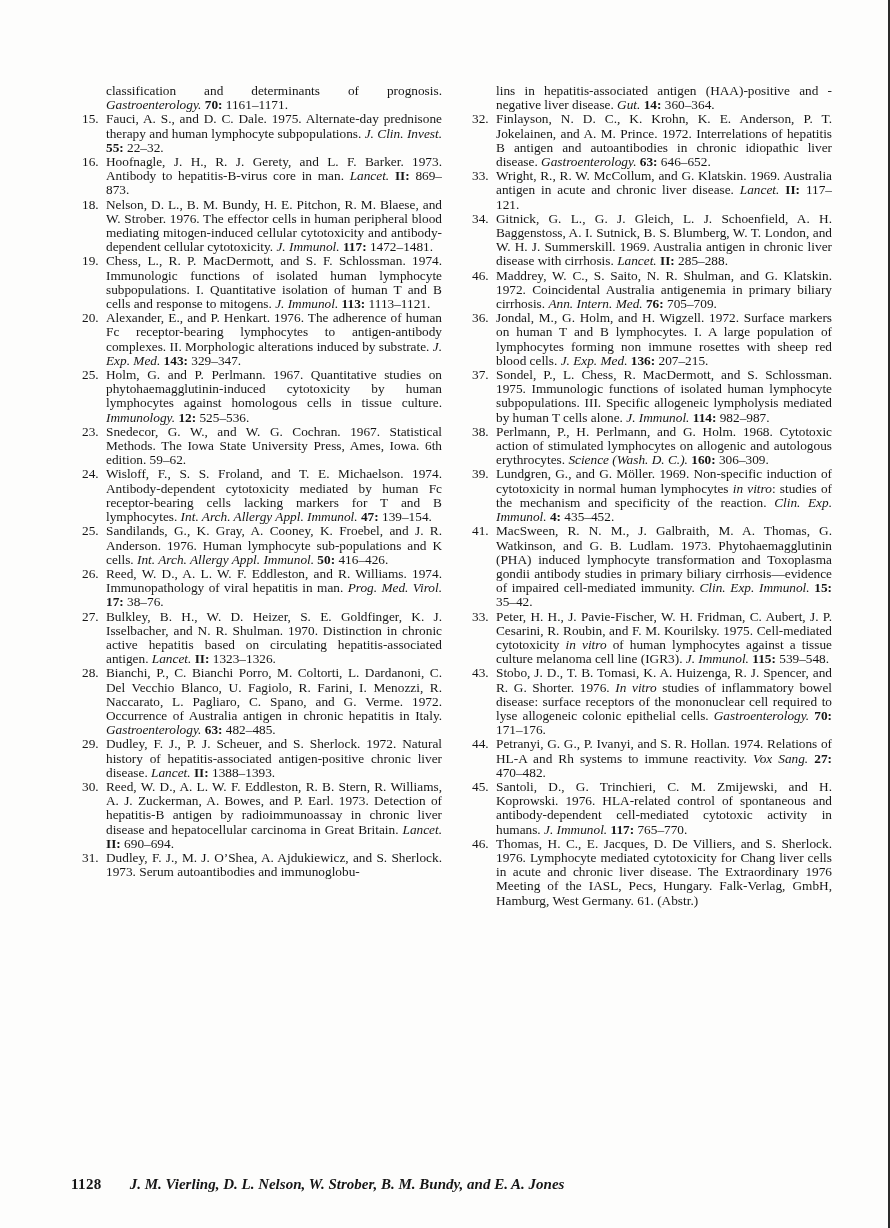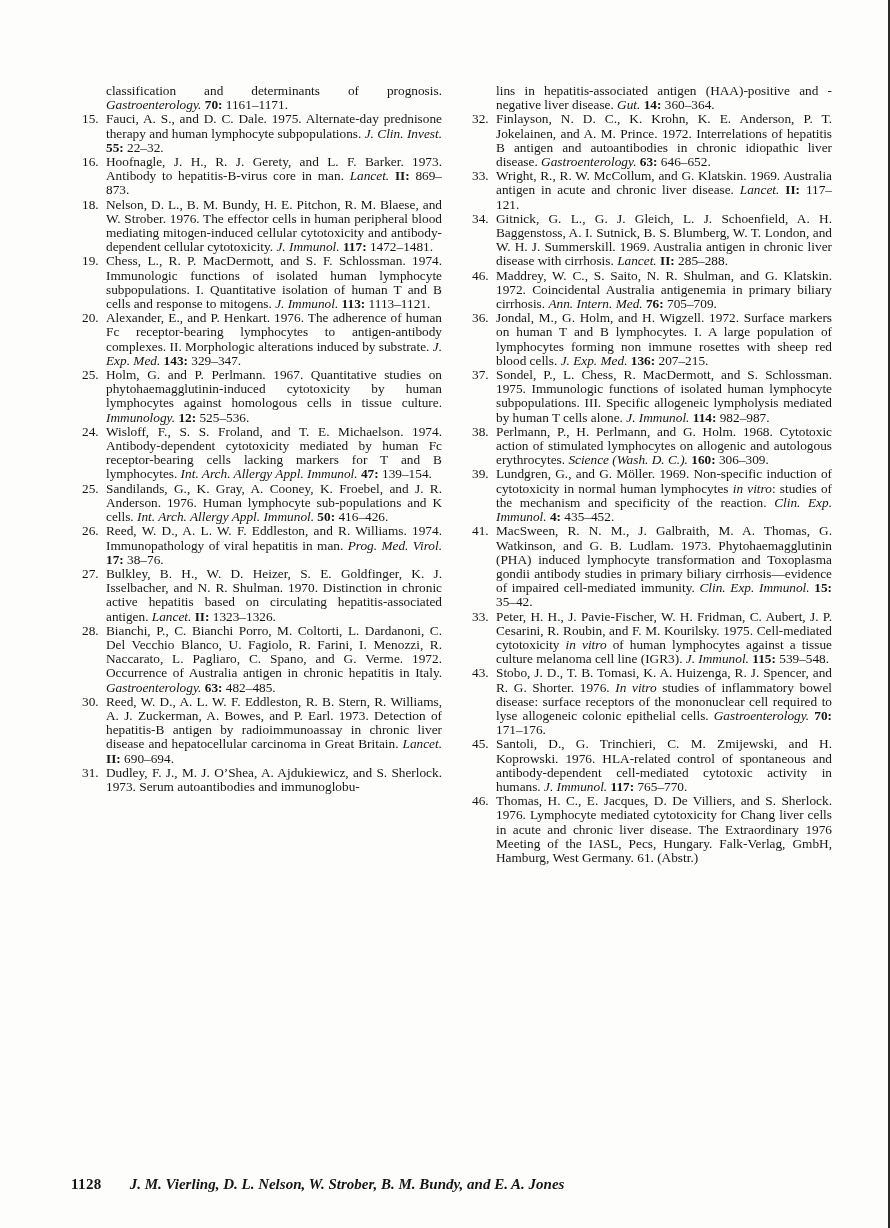--- a/index.html
+++ b/index.html
@@ -67,41 +67,44 @@
 
   <div class="columns">
     <div class="column">
         <p class="ref">classification and determinants of prognosis. <i>Gastroenterology.</i><b> 70:</b> 1161–1171.</p>
         <p class="ref"><span class="refnum">15.</span>Fauci, A. S., and D. C. Dale. 1975. Alternate-day prednisone therapy and human lymphocyte subpopulations. <i>J. Clin. Invest.</i><b> 55:</b> 22–32.</p>
         <p class="ref"><span class="refnum">16.</span>Hoofnagle, J. H., R. J. Gerety, and L. F. Barker. 1973. Antibody to hepatitis-B-virus core in man. <i>Lancet.</i><b> II:</b> 869–873.</p>
         <p class="ref"><span class="refnum">18.</span>Nelson, D. L., B. M. Bundy, H. E. Pitchon, R. M. Blaese, and W. Strober. 1976. The effector cells in human peripheral blood mediating mitogen-induced cellular cytotoxicity and antibody-dependent cellular cytotoxicity. <i>J. Immunol.</i><b> 117:</b> 1472–1481.</p>
         <p class="ref"><span class="refnum">19.</span>Chess, L., R. P. MacDermott, and S. F. Schlossman. 1974. Immunologic functions of isolated human lymphocyte subpopulations. I. Quantitative isolation of human T and B cells and response to mitogens. <i>J. Immunol.</i><b> 113:</b> 1113–1121.</p>
         <p class="ref"><span class="refnum">20.</span>Alexander, E., and P. Henkart. 1976. The adherence of human Fc receptor-bearing lymphocytes to antigen-antibody complexes. II. Morphologic alterations induced by substrate. <i>J. Exp. Med.</i><b> 143:</b> 329–347.</p>
         <p class="ref"><span class="refnum">25.</span>Holm, G. and P. Perlmann. 1967. Quantitative studies on phytohaemagglutinin-induced cytotoxicity by human lymphocytes against homologous cells in tissue culture. <i>Immunology.</i><b> 12:</b> 525–536.</p>
+        <p class="ref"><span class="refnum">23.</span>Snedecor, G. W., and W. G. Cochran. 1967. Statistical Methods. The Iowa State University Press, Ames, Iowa. 6th edition. 59–62.</p>
         <p class="ref"><span class="refnum">24.</span>Wisloff, F., S. S. Froland, and T. E. Michaelson. 1974. Antibody-dependent cytotoxicity mediated by human Fc receptor-bearing cells lacking markers for T and B lymphocytes. <i>Int. Arch. Allergy Appl. Immunol.</i><b> 47:</b> 139–154.</p>
         <p class="ref"><span class="refnum">25.</span>Sandilands, G., K. Gray, A. Cooney, K. Froebel, and J. R. Anderson. 1976. Human lymphocyte sub-populations and K cells. <i>Int. Arch. Allergy Appl. Immunol.</i><b> 50:</b> 416–426.</p>
         <p class="ref"><span class="refnum">26.</span>Reed, W. D., A. L. W. F. Eddleston, and R. Williams. 1974. Immunopathology of viral hepatitis in man. <i>Prog. Med. Virol.</i><b> 17:</b> 38–76.</p>
         <p class="ref"><span class="refnum">27.</span>Bulkley, B. H., W. D. Heizer, S. E. Goldfinger, K. J. Isselbacher, and N. R. Shulman. 1970. Distinction in chronic active hepatitis based on circulating hepatitis-associated antigen. <i>Lancet.</i><b> II:</b> 1323–1326.</p>
         <p class="ref"><span class="refnum">28.</span>Bianchi, P., C. Bianchi Porro, M. Coltorti, L. Dardanoni, C. Del Vecchio Blanco, U. Fagiolo, R. Farini, I. Menozzi, R. Naccarato, L. Pagliaro, C. Spano, and G. Verme. 1972. Occurrence of Australia antigen in chronic hepatitis in Italy. <i>Gastroenterology.</i><b> 63:</b> 482–485.</p>
+        <p class="ref"><span class="refnum">29.</span>Dudley, F. J., P. J. Scheuer, and S. Sherlock. 1972. Natural history of hepatitis-associated antigen-positive chronic liver disease. <i>Lancet.</i><b> II:</b> 1388–1393.</p>
         <p class="ref"><span class="refnum">30.</span>Reed, W. D., A. L. W. F. Eddleston, R. B. Stern, R. Williams, A. J. Zuckerman, A. Bowes, and P. Earl. 1973. Detection of hepatitis-B antigen by radioimmunoassay in chronic liver disease and hepatocellular carcinoma in Great Britain. <i>Lancet.</i><b> II:</b> 690–694.</p>
         <p class="ref"><span class="refnum">31.</span>Dudley, F. J., M. J. O’Shea, A. Ajdukiewicz, and S. Sherlock. 1973. Serum autoantibodies and immunoglobu-</p>
       </div>
     <div class="column">
         <p class="ref">lins in hepatitis-associated antigen (HAA)-positive and -negative liver disease. <i>Gut.</i><b> 14:</b> 360–364.</p>
         <p class="ref"><span class="refnum">32.</span>Finlayson, N. D. C., K. Krohn, K. E. Anderson, P. T. Jokelainen, and A. M. Prince. 1972. Interrelations of hepatitis B antigen and autoantibodies in chronic idiopathic liver disease. <i>Gastroenterology.</i><b> 63:</b> 646–652.</p>
         <p class="ref"><span class="refnum">33.</span>Wright, R., R. W. McCollum, and G. Klatskin. 1969. Australia antigen in acute and chronic liver disease. <i>Lancet.</i><b> II:</b> 117–121.</p>
         <p class="ref"><span class="refnum">34.</span>Gitnick, G. L., G. J. Gleich, L. J. Schoenfield, A. H. Baggenstoss, A. I. Sutnick, B. S. Blumberg, W. T. London, and W. H. J. Summerskill. 1969. Australia antigen in chronic liver disease with cirrhosis. <i>Lancet.</i><b> II:</b> 285–288.</p>
         <p class="ref"><span class="refnum">46.</span>Maddrey, W. C., S. Saito, N. R. Shulman, and G. Klatskin. 1972. Coincidental Australia antigenemia in primary biliary cirrhosis. <i>Ann. Intern. Med.</i><b> 76:</b> 705–709.</p>
         <p class="ref"><span class="refnum">36.</span>Jondal, M., G. Holm, and H. Wigzell. 1972. Surface markers on human T and B lymphocytes. I. A large population of lymphocytes forming non immune rosettes with sheep red blood cells. <i>J. Exp. Med.</i><b> 136:</b> 207–215.</p>
         <p class="ref"><span class="refnum">37.</span>Sondel, P., L. Chess, R. MacDermott, and S. Schlossman. 1975. Immunologic functions of isolated human lymphocyte subpopulations. III. Specific allogeneic lympholysis mediated by human T cells alone. <i>J. Immunol.</i><b> 114:</b> 982–987.</p>
         <p class="ref"><span class="refnum">38.</span>Perlmann, P., H. Perlmann, and G. Holm. 1968. Cytotoxic action of stimulated lymphocytes on allogenic and autologous erythrocytes. <i>Science (Wash. D. C.).</i><b> 160:</b> 306–309.</p>
         <p class="ref"><span class="refnum">39.</span>Lundgren, G., and G. Möller. 1969. Non-specific induction of cytotoxicity in normal human lymphocytes <i>in vitro</i>: studies of the mechanism and specificity of the reaction. <i>Clin. Exp. Immunol.</i><b> 4:</b> 435–452.</p>
         <p class="ref"><span class="refnum">41.</span>MacSween, R. N. M., J. Galbraith, M. A. Thomas, G. Watkinson, and G. B. Ludlam. 1973. Phytohaemagglutinin (PHA) induced lymphocyte transformation and Toxoplasma gondii antibody studies in primary biliary cirrhosis—evidence of impaired cell-mediated immunity. <i>Clin. Exp. Immunol.</i><b> 15:</b> 35–42.</p>
         <p class="ref"><span class="refnum">33.</span>Peter, H. H., J. Pavie-Fischer, W. H. Fridman, C. Aubert, J. P. Cesarini, R. Roubin, and F. M. Kourilsky. 1975. Cell-mediated cytotoxicity <i>in vitro</i> of human lymphocytes against a tissue culture melanoma cell line (IGR3). <i>J. Immunol.</i><b> 115:</b> 539–548.</p>
         <p class="ref"><span class="refnum">43.</span>Stobo, J. D., T. B. Tomasi, K. A. Huizenga, R. J. Spencer, and R. G. Shorter. 1976. <i>In vitro</i> studies of inflammatory bowel disease: surface receptors of the mononuclear cell required to lyse allogeneic colonic epithelial cells. <i>Gastroenterology.</i><b> 70:</b> 171–176.</p>
+        <p class="ref"><span class="refnum">44.</span>Petranyi, G. G., P. Ivanyi, and S. R. Hollan. 1974. Relations of HL-A and Rh systems to immune reactivity. <i>Vox Sang.</i><b> 27:</b> 470–482.</p>
         <p class="ref"><span class="refnum">45.</span>Santoli, D., G. Trinchieri, C. M. Zmijewski, and H. Koprowski. 1976. HLA-related control of spontaneous and antibody-dependent cell-mediated cytotoxic activity in humans. <i>J. Immunol.</i><b> 117:</b> 765–770.</p>
         <p class="ref"><span class="refnum">46.</span>Thomas, H. C., E. Jacques, D. De Villiers, and S. Sherlock. 1976. Lymphocyte mediated cytotoxicity for Chang liver cells in acute and chronic liver disease. The Extraordinary 1976 Meeting of the IASL, Pecs, Hungary. Falk-Verlag, GmbH, Hamburg, West Germany. 61. (Abstr.)</p>
       </div>
   </div>
 
   <div class="footer">
     <span class="pageno">1128</span><span class="authors">J. M. Vierling, D. L. Nelson, W. Strober, B. M. Bundy, and E. A. Jones</span>
   </div>
 
   <div class="scan-edge"></div>

